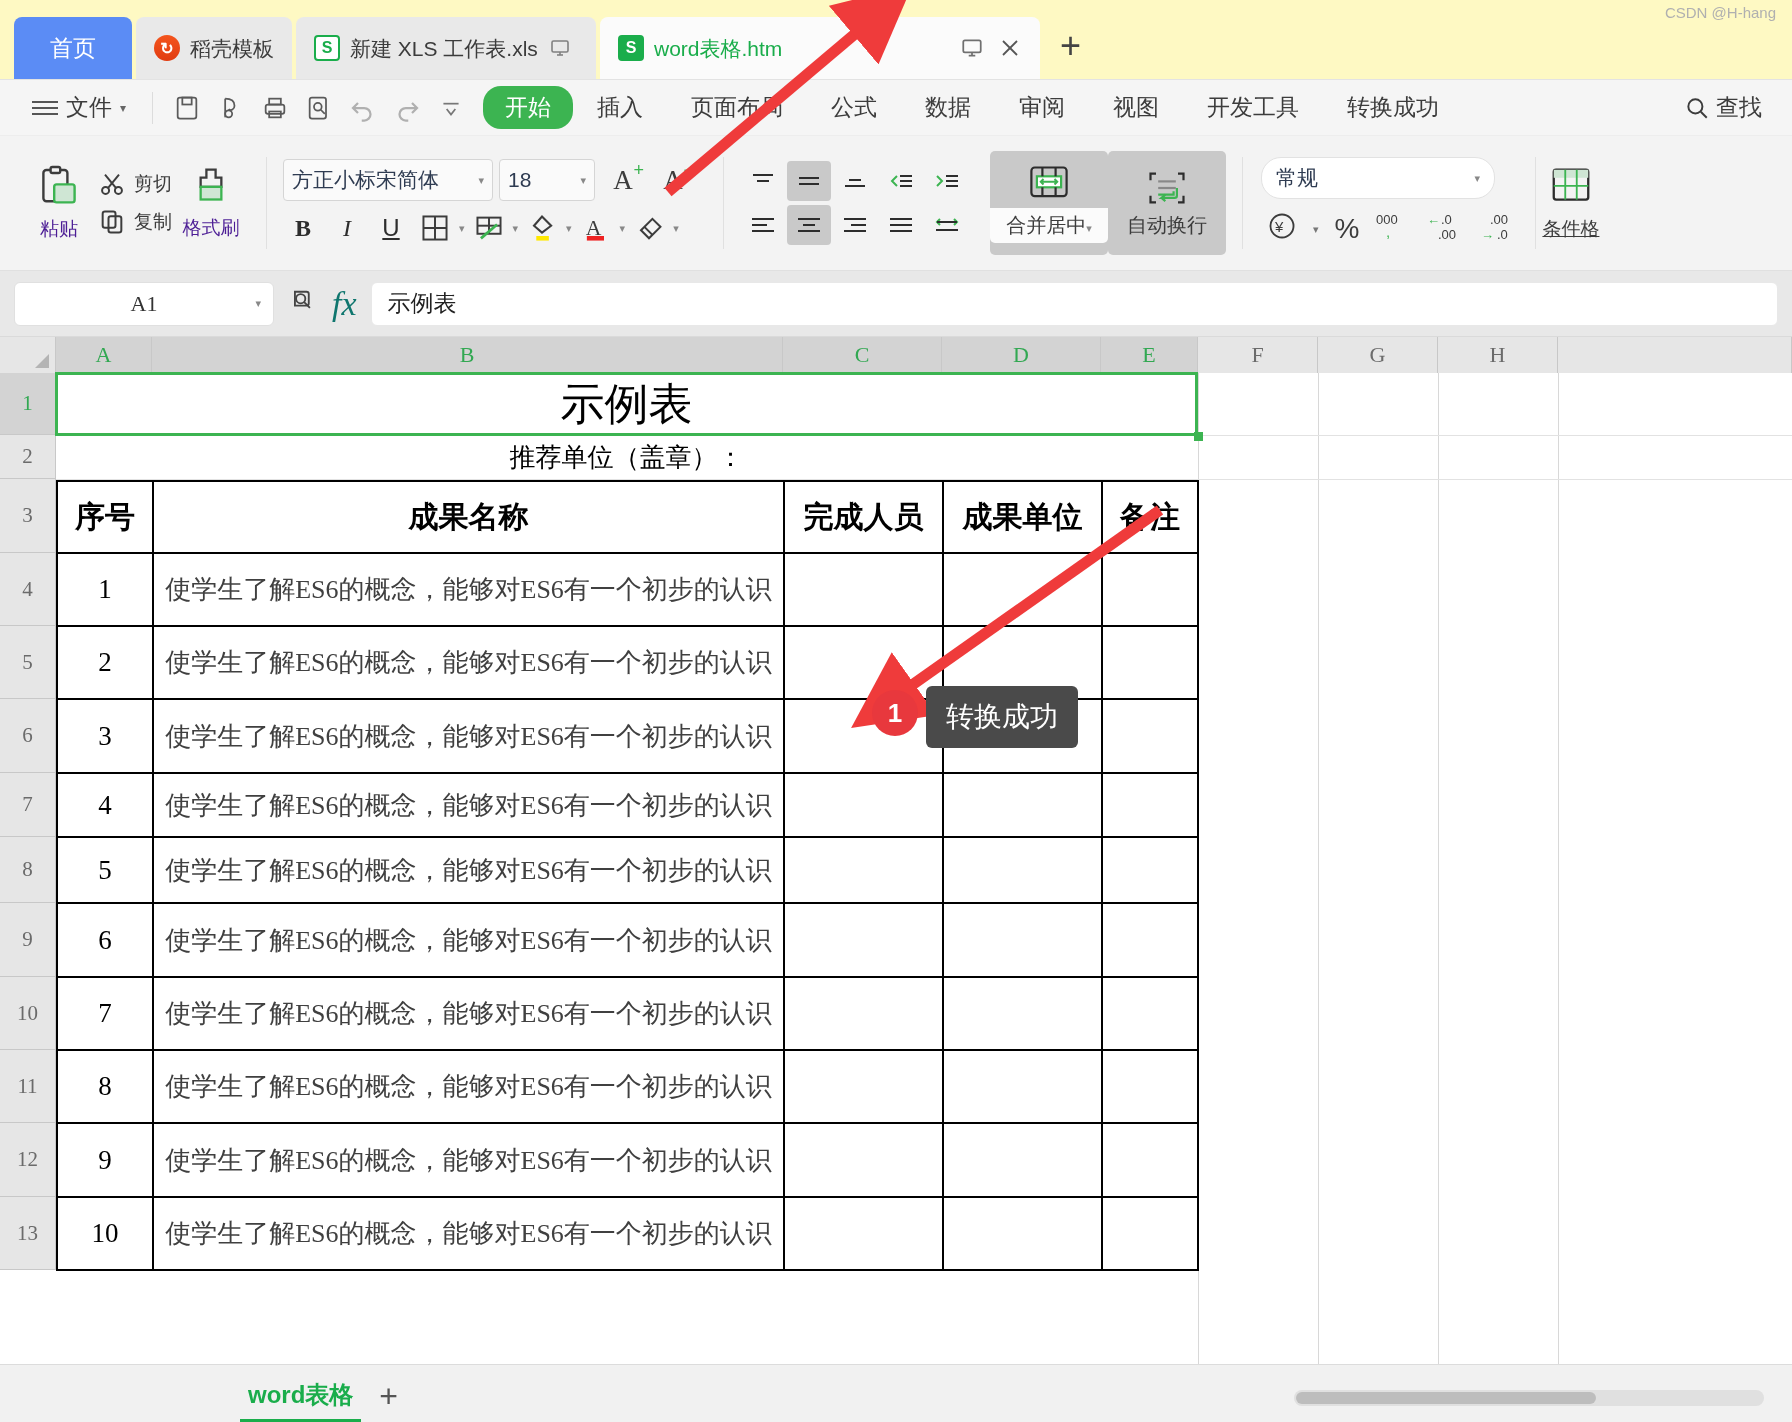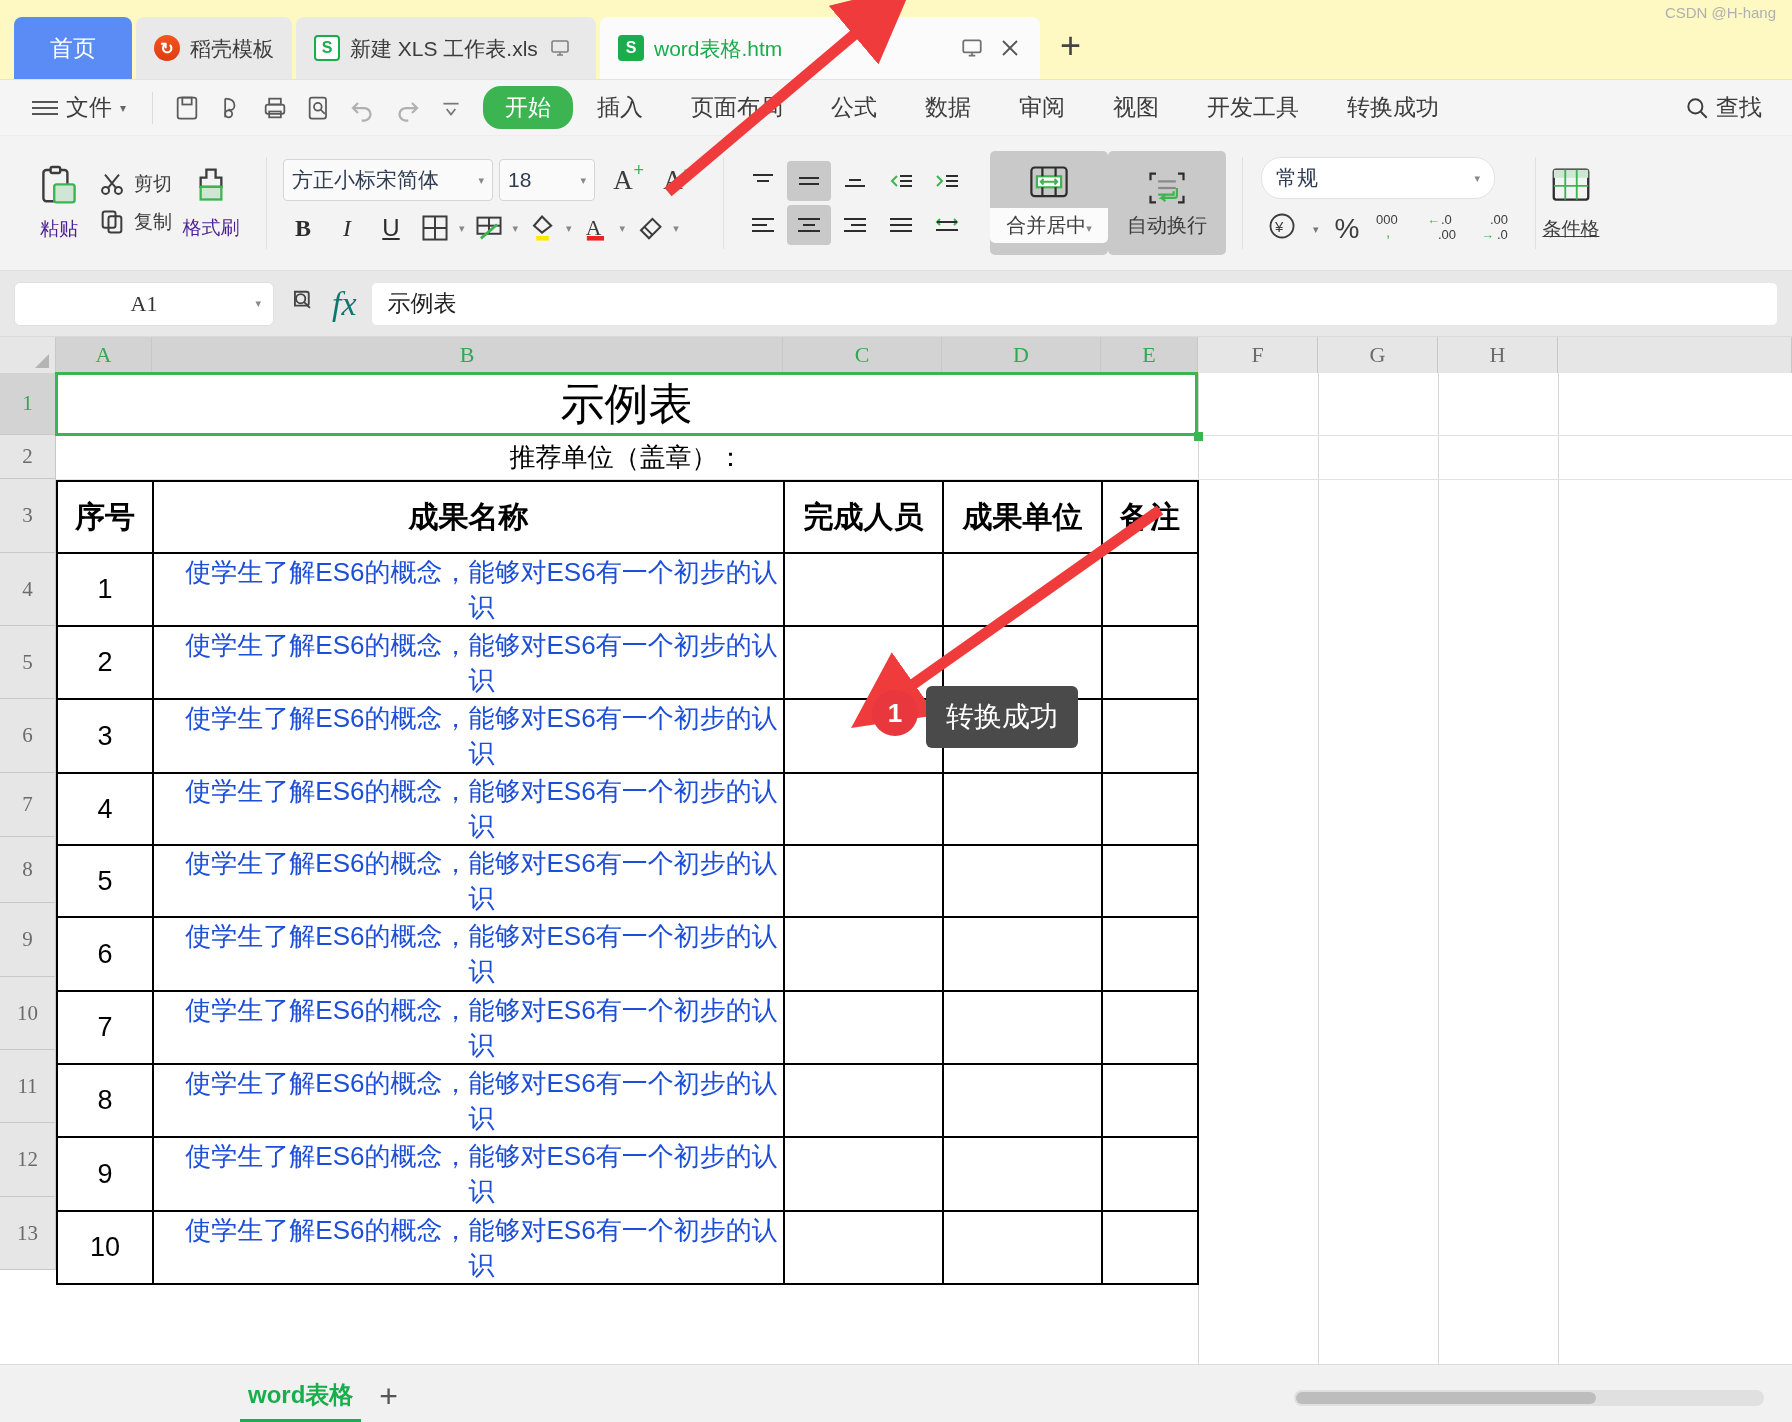--- a/index.html
+++ b/index.html
@@ -158,25 +158,25 @@
     font-family:"Liberation Serif",serif;
   }
   .rh.sel { background:#d3d3d3;color:#32a852; }
   .cells { position:relative; flex:1; }
   .gline-v { position:absolute;top:0;width:1px;background:#d8d8d8; }
   .gline-h { position:absolute;left:0;right:0;height:1px;background:#e2e2e2; }
 
   .tbl { position:absolute;border-collapse:collapse;table-layout:fixed; }
   .tbl td {
     border:2px solid #000;padding:0;vertical-align:middle;text-align:center;
-    font-family:Liberation Sans, sans-serif;background:#fff;
+    font-family:Liberation Serif, serif;background:#fff;
   }
   .tbl td.hdr { font-size:30px;font-weight:bold;color:#000; }
   .tbl td.num { font-size:27px;color:#000; }
-  .tbl td.desc { font-size:26px;color:#1d4ed8;padding-left:26px; }
+  .tbl td.desc { font-size:26px;color:#404040; }
 
   .titlecell {
     position:absolute;display:flex;align-items:center;justify-content:center;
     font-family:"Liberation Serif",serif;font-size:44px;color:#000;background:#fff;
   }
   .subcell {
     position:absolute;display:flex;align-items:center;justify-content:center;
     font-family:"Liberation Serif",serif;font-size:26px;color:#000;
   }
   .selbox { position:absolute;border:3px solid #3cb451;pointer-events:none; }

